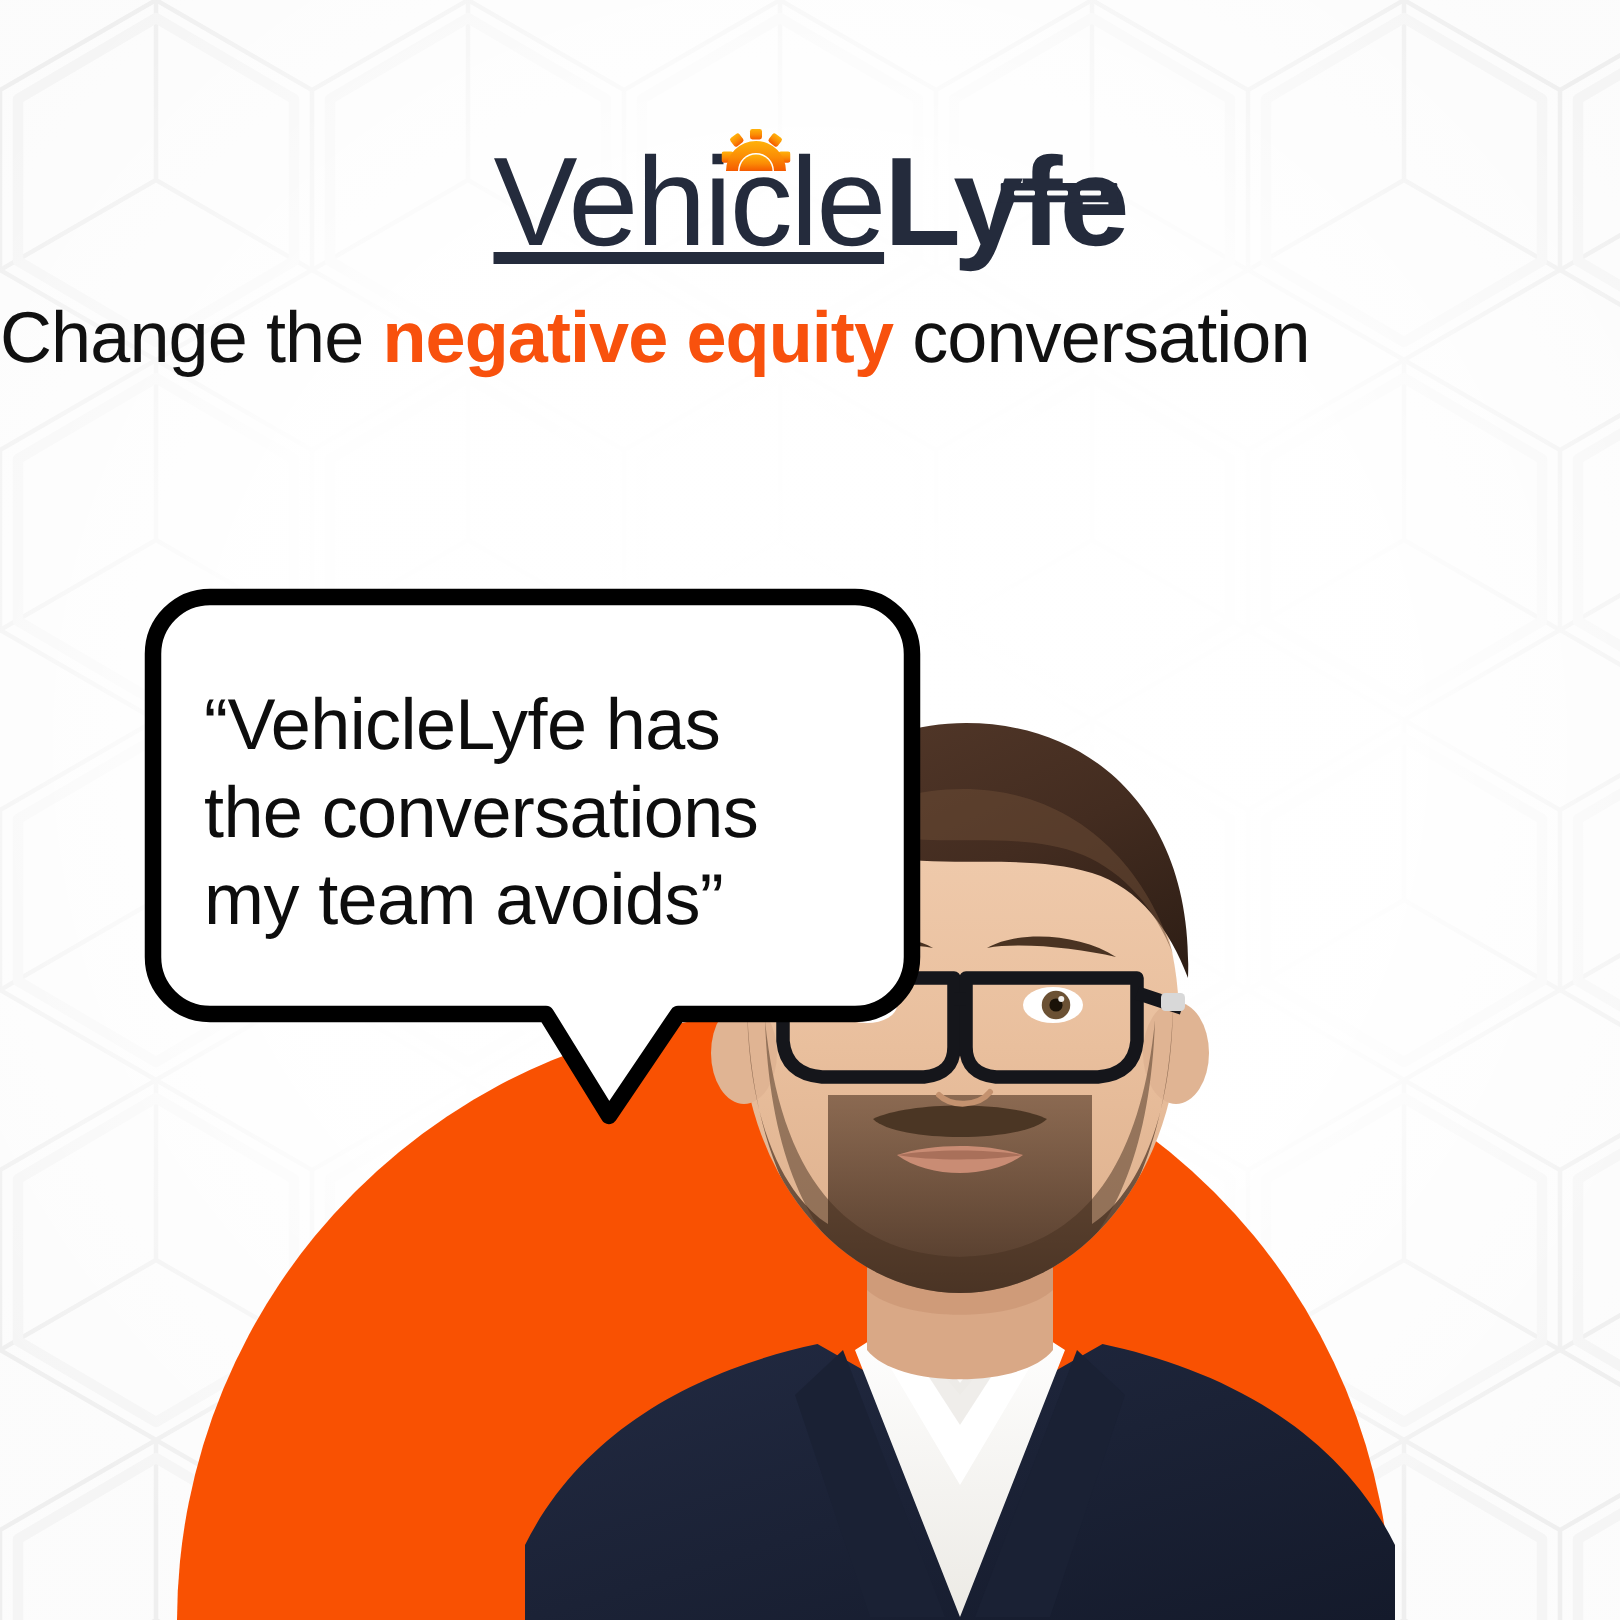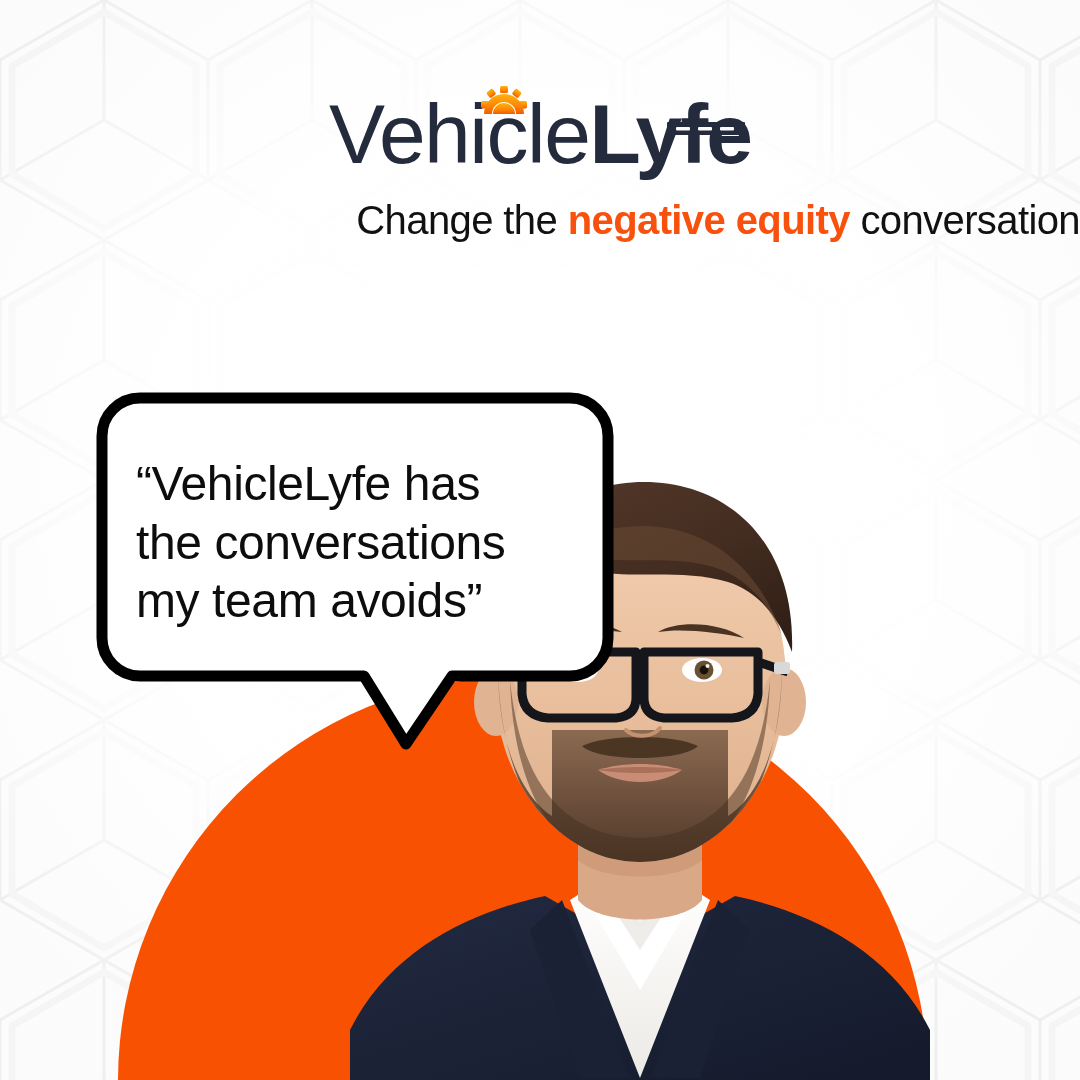--- a/index.html
+++ b/index.html
@@ -44,39 +44,39 @@
     position:relative;
     display:inline-block;
     white-space:nowrap;
   }
   .logo-text {
     font-size:84px;
     letter-spacing:-1.5px;
     color:#242b3c;
     line-height:1.02;
   }
-  .logo-light { font-weight:400; }
+  .logo-light { font-weight:400;text-decoration:underline; }
   .logo-bold  { font-weight:700; letter-spacing:-2px; }
   #gear-icon {
     position:absolute;
     left:152px; top:-6px;
     width:46px; height:30px;
   }
   #road-mark {
     position:absolute;
     left:338px; top:30px;
     width:78px; height:13px;
   }
 
   
   #tagline {
     position:absolute;
-    left:0; right:0; top:198px;
-    text-align:right;
-    font-size:40px;
+    left:0; right:12px; top:198px;
+    text-align:left;
+    font-size:48px;
     font-weight:400;
     color:#111111;
     letter-spacing:-0.6px;
     white-space:nowrap;
   }
   #tagline .hl {
     color:#f8510d;
     font-weight:700;
   }
 

